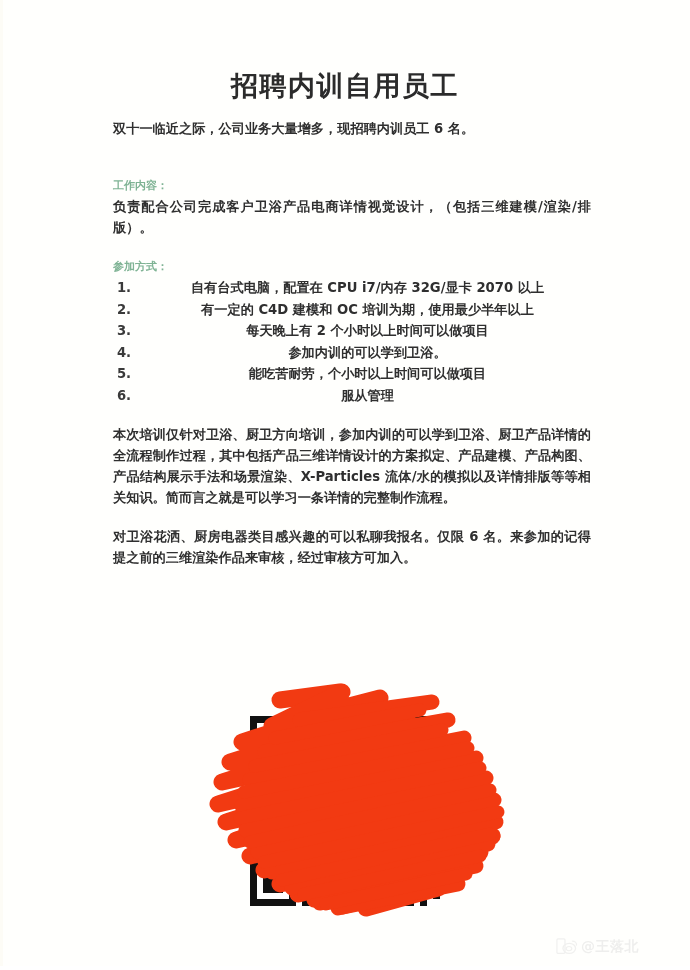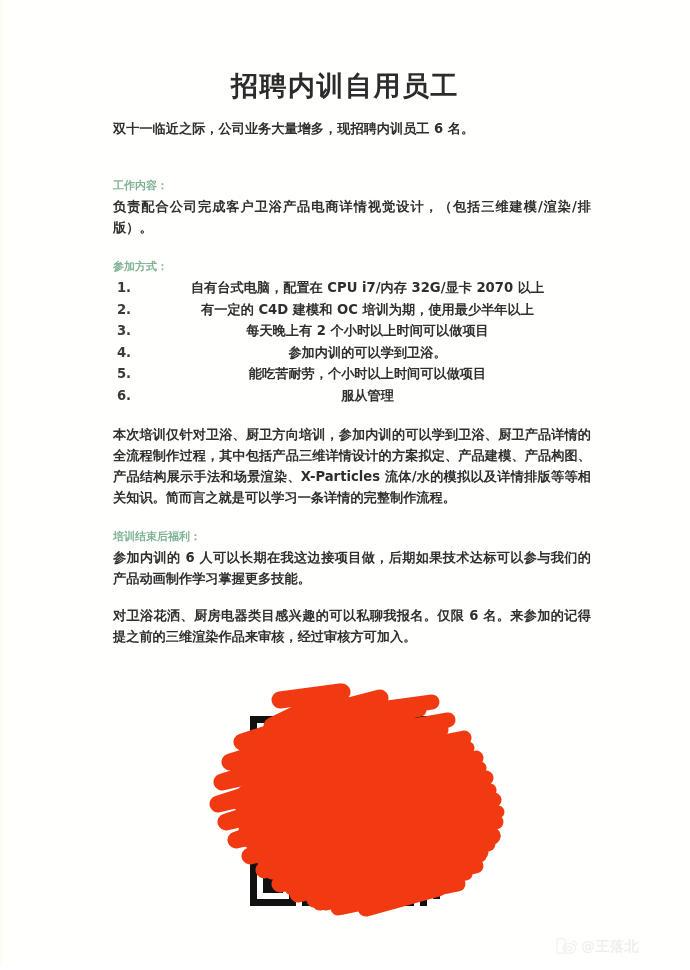--- a/index.html
+++ b/index.html
@@ -188,24 +188,20 @@
         <li>能吃苦耐劳，个小时以上时间可以做项目</li>
         <li>服从管理</li>
       </ol>
     </div>
 
 
     <div class="block">
       <p class="para">本次培训仅针对卫浴、厨卫方向培训，参加内训的可以学到卫浴、厨卫产品详情的全流程制作过程，其中包括产品三维详情设计的方案拟定、产品建模、产品构图、产品结构展示手法和场景渲染、X-Particles 流体/水的模拟以及详情排版等等相关知识。简而言之就是可以学习一条详情的完整制作流程。</p>
     </div>
 
-    <div class="block tight">
-      <div class="sect-head">培训结束后福利：</div>
-      <p class="para">参加内训的 6 人可以长期在我这边接项目做，后期如果技术达标可以参与我们的产品动画制作学习掌握更多技能。</p>
-    </div>
 
     <p class="para">对卫浴花洒、厨房电器类目感兴趣的可以私聊我报名。仅限 6 名。来参加的记得提之前的三维渲染作品来审核，经过审核方可加入。</p>
 
   </div>
 
   <div class="contact-area">
 
     <div class="contact-label">联系微信</div>
 
     <div class="qr-wrap">

